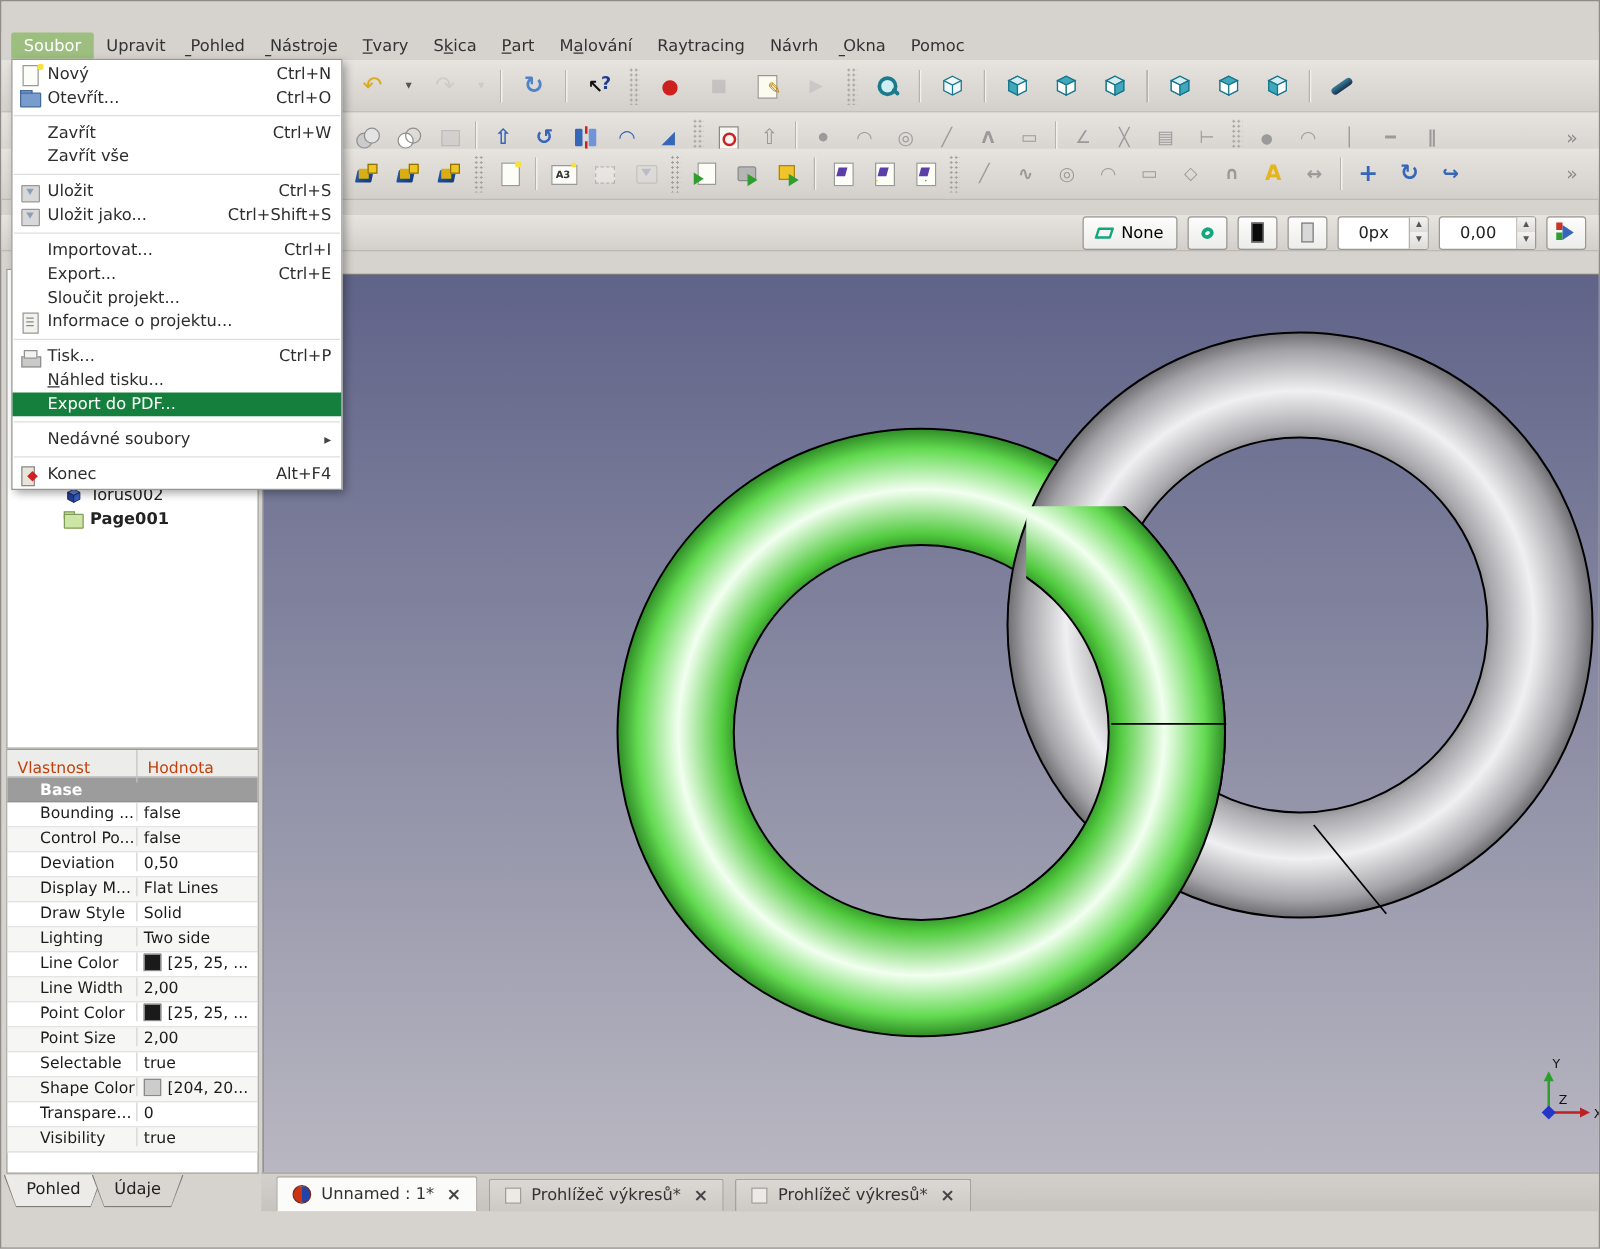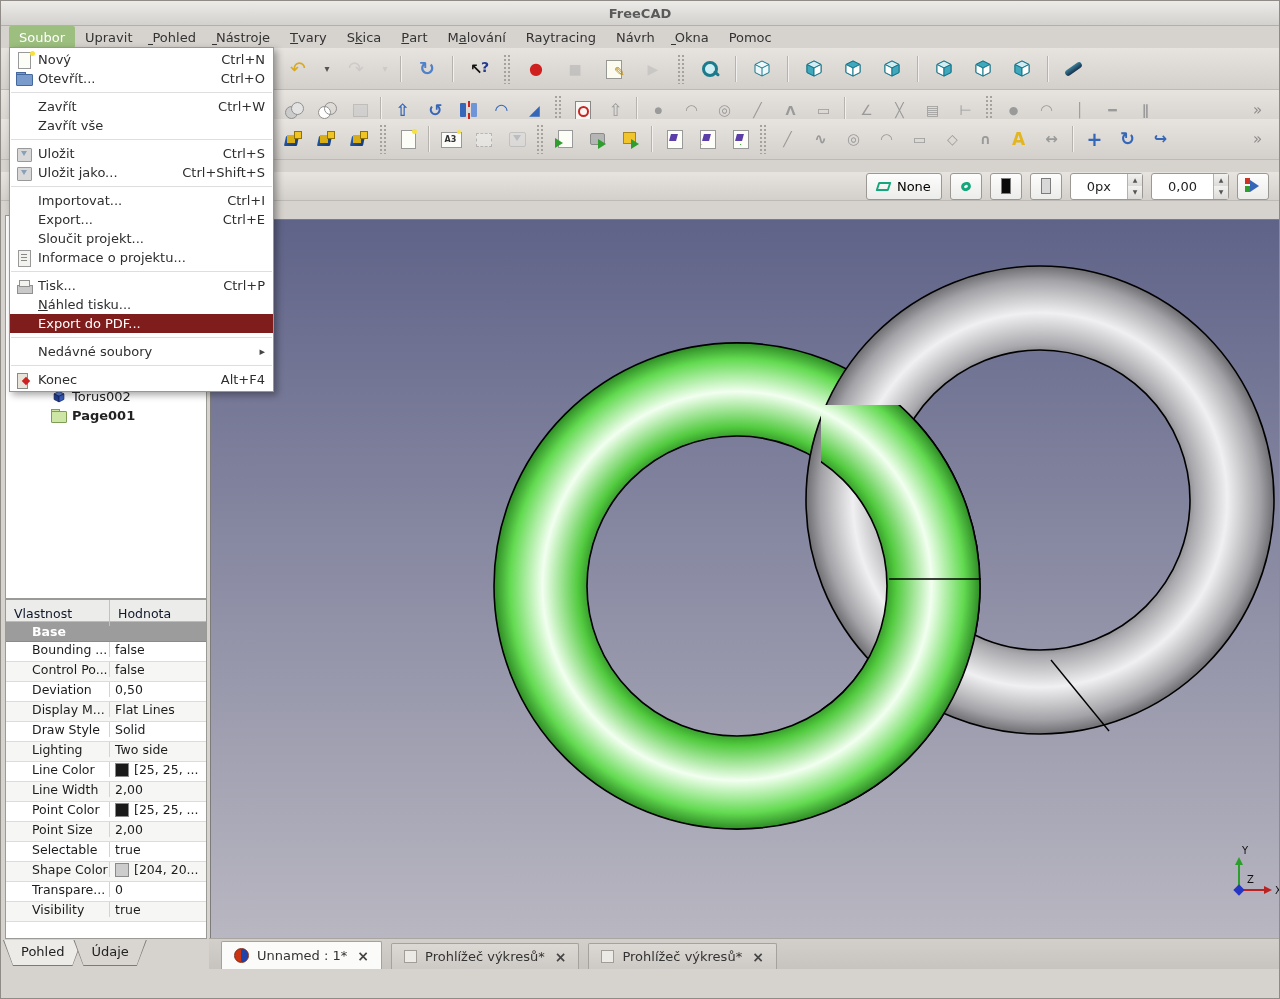--- a/index.html
+++ b/index.html
@@ -100,21 +100,21 @@
   .trow{position:absolute;left:1px;right:1px;height:19px;display:flex;align-items:center;gap:6px;padding-left:44px;color:#222;}
   .trow.sel{left:36px;background:#3465a4;color:#fff;padding-left:8px;}
   .trow.tbold .tlabel{font-weight:bold;}
   .tico2{width:15px;height:15px;display:inline-flex;align-items:center;justify-content:center;position:relative;flex:none;}
   .ico-folder::before{content:"";position:absolute;left:0;top:1px;width:7px;height:4px;background:#cde6a5;border:1px solid #7d9c54;}
   .ico-folder::after{content:"";position:absolute;left:0;top:3px;width:14px;height:10px;background:#cde6a5;border:1px solid #7d9c54;border-radius:1px;}
 
   
   #propbox{position:absolute;left:4px;top:598px;width:202px;height:340px;background:#fff;border:1px solid #9a9a96;font-size:12.5px;}
   .phead{display:flex;height:22px;background:#ececea;border-bottom:1px solid #bbb;}
-  .phc{display:flex;align-items:center;padding:13px 8px;color:#0f172a;}
+  .phc{display:flex;align-items:center;padding:13px 8px;color:#c2410c;}
   .phc1{width:104px;border-right:1px solid #c2c2c2;}
   .phc2{flex:1;}
   .pgroup{height:20px;background:#9c9c9c;color:#fff;font-weight:bold;display:flex;align-items:center;padding-left:26px;border-bottom:1px solid #8a8a8a;text-align:center;}
   .prow{display:flex;height:20px;border-bottom:1px solid #dcdcdc;background:#fff;align-items:flex-start;}
   .prow.alt{background:#f6f6f5;}
   .pgut{width:20px;border-right:1px solid #e0e0e0;flex:none;}
   .pgut.g{background:#ececea;}
   .plabel{width:84px;flex:none;display:flex;align-items:center;padding-left:6px;border-right:1px solid #d4d4d4;color:#1c1c1c;white-space:nowrap;overflow:hidden;}
   .pvalue{flex:1;display:flex;align-items:center;padding-left:5px;gap:5px;color:#1c1c1c;white-space:nowrap;overflow:hidden;}
   .psw{width:14px;height:14px;border:1px solid #8a8a8a;flex:none;}
@@ -144,42 +144,39 @@
   
   #filemenu{position:absolute;left:8px;top:46px;width:265px;background:#fff;border:1px solid #98988f;
     box-shadow:3px 3px 7px rgba(0,0,0,.35);padding:2px 0;z-index:50;}
   .mitem{display:flex;align-items:center;height:19px;padding:0 8px 0 3px;color:#2e2e2e;}
   .mitem u{text-decoration:underline;}
   .micon{width:25px;height:18px;position:relative;flex:none;}
   .mlabel{flex:1;white-space:nowrap;}
   .mshort{margin-left:18px;}
   .msub{color:#444;font-size:11px;}
   .msep{height:1px;background:#dedede;margin:4px 1px;}
-  .mitem.mhl{background:#7f1d1d;color:#fff;}
+  .mitem.mhl{background:#15803d;color:#fff;}
   .ico-new::before{content:"";position:absolute;left:5px;top:1px;width:11px;height:15px;background:#fdfdf8;border:1px solid #999;}
   .ico-new::after{content:"";position:absolute;right:3px;top:0;width:5px;height:5px;background:#f7e23c;border-radius:50%;}
   .ico-open::before{content:"";position:absolute;left:3px;top:2px;width:8px;height:4px;background:#7a9ccc;border:1px solid #44699c;}
   .ico-open::after{content:"";position:absolute;left:3px;top:4px;width:15px;height:10px;background:#7a9ccc;border:1px solid #44699c;border-radius:1px;}
   .ico-save::before{content:"";position:absolute;left:4px;top:3px;width:13px;height:12px;background:#d8d8d8;border:1px solid #999;border-radius:1px;}
   .ico-save::after{content:"";position:absolute;left:8px;top:6px;border:3px solid transparent;border-top:5px solid #8aa0b8;}
   .ico-info::before{content:"";position:absolute;left:5px;top:1px;width:11px;height:15px;background:#f2f2ee;border:1px solid #999;}
   .ico-info::after{content:"";position:absolute;left:8px;top:5px;width:6px;height:1px;background:#888;box-shadow:0 3px 0 #888,0 6px 0 #888;}
   .ico-print::before{content:"";position:absolute;left:4px;top:8px;width:14px;height:7px;background:#c9c9c9;border:1px solid #909090;}
   .ico-print::after{content:"";position:absolute;left:6px;top:3px;width:9px;height:5px;background:#f2f2ee;border:1px solid #909090;}
   .ico-exit::before{content:"";position:absolute;left:4px;top:2px;width:9px;height:14px;background:#e8e4da;border:1px solid #8a8a8a;}
   .ico-exit::after{content:"";position:absolute;left:10px;top:7px;width:6px;height:6px;background:#c22;transform:rotate(45deg);}
 </style>
 </head>
 <body>
 
 <div id="app">
 
-  <div id="titlebar">
-    <span>FreeCAD</span>
-  </div>
 
   <div id="menubar">
       <div class="mb-item active">Soubor</div>
       <div class="mb-item">Upravit</div>
       <div class="mb-item lead">Pohled</div>
       <div class="mb-item lead">Nástroje</div>
       <div class="mb-item"><u>T</u>vary</div>
       <div class="mb-item">S<u>k</u>ica</div>
       <div class="mb-item"><u>P</u>art</div>
       <div class="mb-item">M<u>a</u>lování</div>

